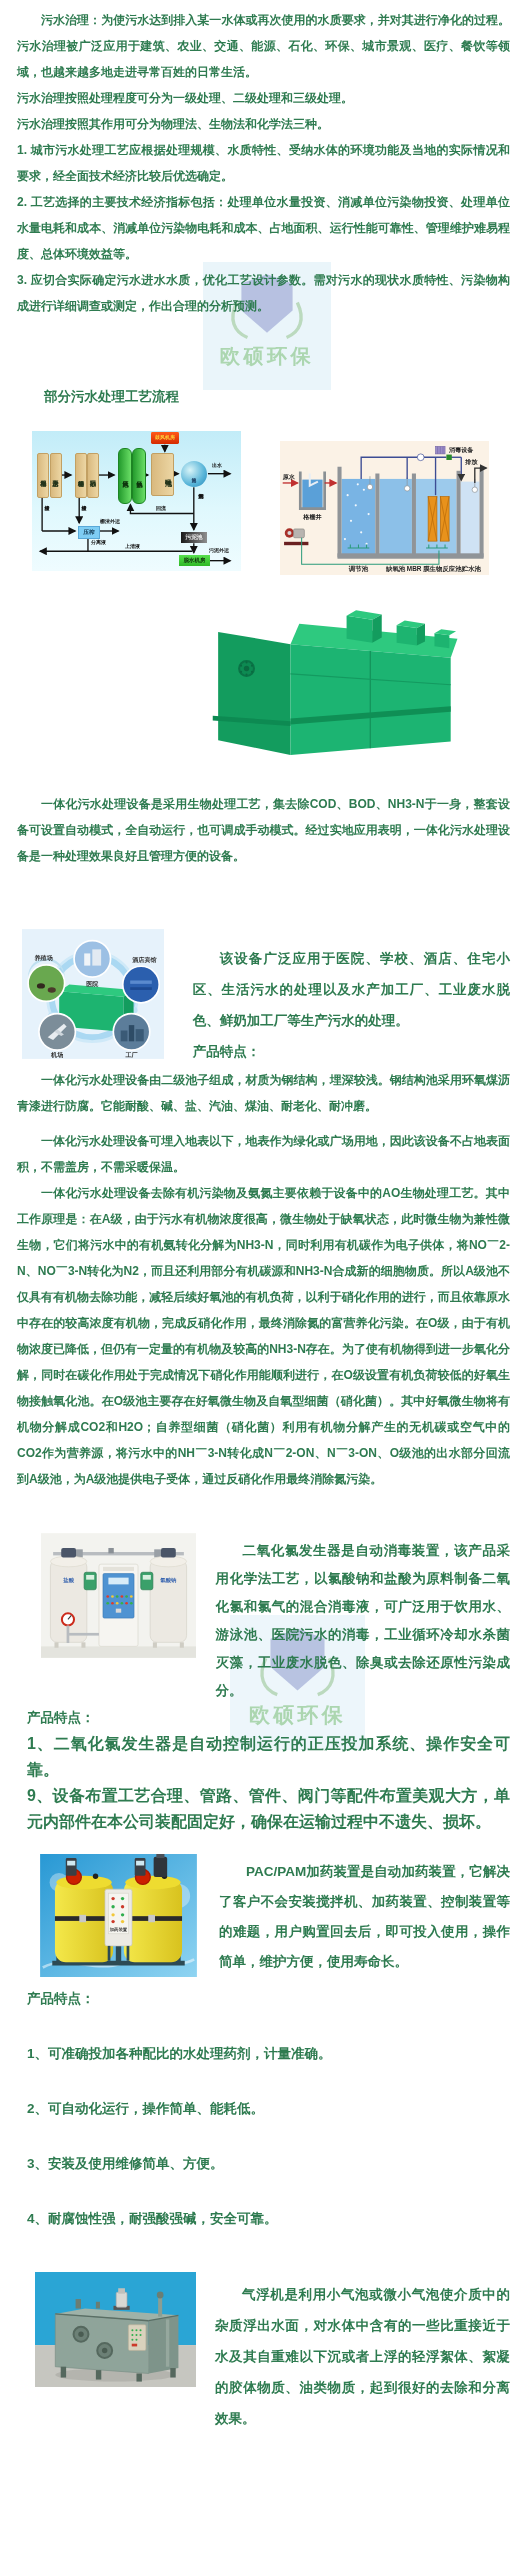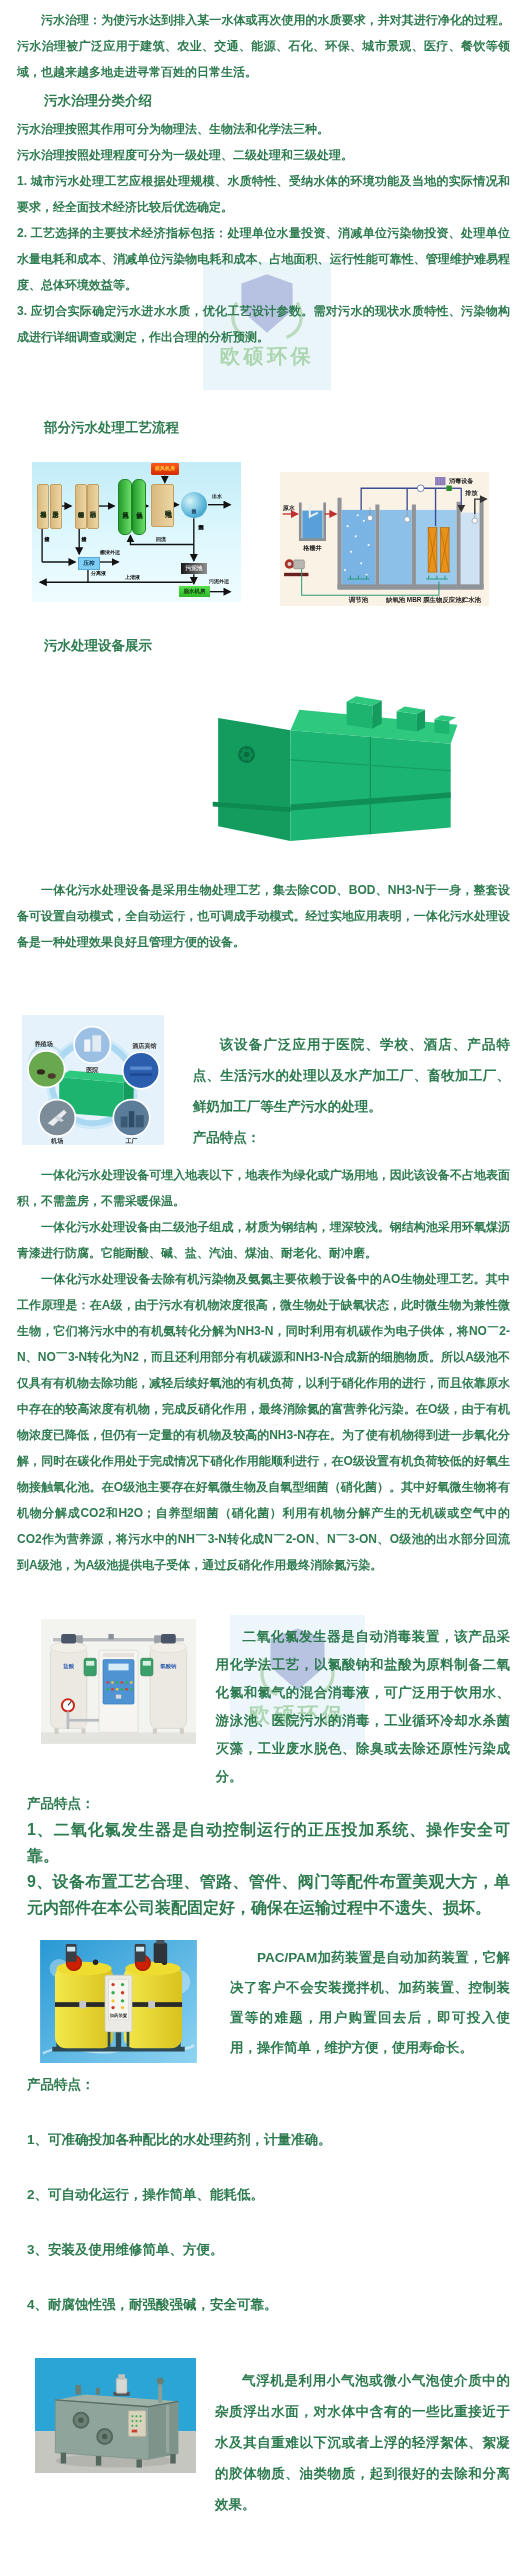--- a/index.html
+++ b/index.html
@@ -29,21 +29,21 @@
   .machine-fig{margin-left:128px;margin-top:11.5px;width:318px;height:169px;}
   .approw,.clo2row,.pacrow,.flotrow{display:flex;align-items:flex-start;}
   .app-fig{width:142px;height:130px;margin-left:4.7px;flex:0 0 auto;}
   .app-col{width:318px;margin-left:29px;padding-top:13.5px;}
   .colp{font-size:13.5px;line-height:31px;text-align:justify;text-indent:2em;}
   .colhd{font-size:13.5px;line-height:31px;}
   .clo2-fig{width:155px;height:125px;margin-left:24px;flex:0 0 auto;}
   .clo2-col{width:295px;margin-left:19.6px;padding-top:4px;}
   .lh42{line-height:28px;}
   .pac-fig{width:157px;height:123px;margin-left:23px;flex:0 0 auto;}
-  .pac-col{width:296px;margin-left:33px;padding-top:2.7px;}
+  .pac-col{width:296px;margin-left:22px;padding-top:2.7px;}
   .lh44{line-height:30px;}
   .flot-fig{width:161px;height:115px;margin-left:18px;flex:0 0 auto;}
   .flot-col{width:295px;margin-left:19px;padding-top:6.8px;}
   .feath{font-size:13.5px;line-height:26px;padding-left:10px;}
   .feat{font-size:16px;line-height:26px;padding-left:10px;text-align:justify;}
   .feat34{font-size:13.5px;line-height:23px;padding-left:10px;margin-top:32px;}
   .feath34{font-size:13.5px;line-height:23px;padding-left:10px;}
   .wm{position:absolute;z-index:0;opacity:0.9;}
 </style>
 </head>
@@ -61,23 +61,22 @@
   <svg class="wm" style="left:230px;top:1615px" width="135" height="135" viewBox="0 0 200 200">
     <rect x="0" y="0" width="200" height="200" fill="#cde6f5" opacity="0.40"></rect>
     <path d="M100,20 L140,35 L140,77 L100,112 L60,77 L60,35 Z" fill="#8a96cc" opacity="0.6"></path>
     <path d="M53,64 C41,90 49,110 70,118" stroke="#9cc89a" stroke-width="5" fill="none" opacity="0.7"></path>
     <path d="M147,64 C159,90 151,110 130,118" stroke="#9cc89a" stroke-width="5" fill="none" opacity="0.7"></path>
     <text x="100" y="158" text-anchor="middle" font-size="31" letter-spacing="5" fill="#9ccf9f" opacity="0.9">欧硕环保</text>
   </svg>
 
   <div class="content">
     <p class="body">污水治理：为使污水达到排入某一水体或再次使用的水质要求，并对其进行净化的过程。污水治理被广泛应用于建筑、农业、交通、能源、石化、环保、城市景观、医疗、餐饮等领域，也越来越多地走进寻常百姓的日常生活。</p>
-    <p class="hd">污水治理分类介绍</p>
+    <p class="body noind">污水治理按照处理程度可分为一级处理、二级处理和三级处理。</p>
     <p class="body noind">污水治理按照其作用可分为物理法、生物法和化学法三种。</p>
-    <p class="body noind">污水治理按照处理程度可分为一级处理、二级处理和三级处理。</p>
     <p class="body noind">1. 城市污水处理工艺应根据处理规模、水质特性、受纳水体的环境功能及当地的实际情况和要求，经全面技术经济比较后优选确定。</p>
     <p class="body noind">2. 工艺选择的主要技术经济指标包括：处理单位水量投资、消减单位污染物投资、处理单位水量电耗和成本、消减单位污染物电耗和成本、占地面积、运行性能可靠性、管理维护难易程度、总体环境效益等。</p>
     <p class="body noind">3. 应切合实际确定污水进水水质，优化工艺设计参数。需对污水的现状水质特性、污染物构成进行详细调查或测定，作出合理的分析预测。</p>
 
     <p class="hd mt98">部分污水处理工艺流程</p>
 
     <div class="flowrow mt28">
 
       <div class="fd-left">
         <svg class="fd-svg" width="209" height="140" viewBox="0 0 310 207">
@@ -213,21 +212,20 @@
           <text x="116" y="192" font-size="9.5" fill="#222" font-weight="bold" text-anchor="middle">调节池</text>
           <text x="171" y="192" font-size="9.5" fill="#222" font-weight="bold" text-anchor="middle">缺氧池</text>
           <text x="228" y="192" font-size="9.5" fill="#222" font-weight="bold" text-anchor="middle">MBR 膜生物反应池</text>
           <text x="283" y="192" font-size="9.5" fill="#222" font-weight="bold" text-anchor="middle">贮水池</text>
           <text x="250" y="16" font-size="9" fill="#222" font-weight="bold">消毒设备</text>
           <text x="274" y="34" font-size="9" fill="#222" font-weight="bold">排放</text>
         </svg>
       </div>
     </div>
 
-    <p class="hd mt36">污水处理设备展示</p>
 
     <div class="machine-fig">
       <svg width="318" height="169" viewBox="0 0 470 250">
         <polygon points="215,86 452,106 462,78 228,56" fill="#2ec97f"></polygon>
         <polygon points="108,68 215,86 215,250 108,228" fill="#139c5e"></polygon>
         <polygon points="215,86 452,106 452,230 215,250" fill="#1cb472"></polygon>
         <line x1="333" y1="96" x2="333" y2="240" stroke="#128a55" stroke-width="1.5"></line>
         <line x1="215" y1="130" x2="452" y2="146" stroke="#149a60" stroke-width="1.5"></line>
         <polygon points="215,196 452,178 452,186 215,205" fill="#0f8f55"></polygon>
         <polygon points="100,192 215,200 215,207 100,199" fill="#0d8a52"></polygon>
@@ -292,27 +290,27 @@
           <ellipse cx="44" cy="90" rx="6" ry="4" fill="#4a3a2a"></ellipse>
 
           <text x="32" y="46" font-size="9" fill="#333" font-weight="bold" text-anchor="middle">养殖场</text>
           <text x="104" y="84" font-size="9" fill="#333" font-weight="bold" text-anchor="middle">医院</text>
           <text x="181" y="48" font-size="9" fill="#333" font-weight="bold" text-anchor="middle">酒店宾馆</text>
           <text x="52" y="189" font-size="9" fill="#333" font-weight="bold" text-anchor="middle">机场</text>
           <text x="162" y="189" font-size="9" fill="#333" font-weight="bold" text-anchor="middle">工厂</text>
         </svg>
       </div>
       <div class="app-col">
-        <p class="colp">该设备广泛应用于医院、学校、酒店、产品特点、生活污水的处理以及水产加工厂、畜牧加工厂、鲜奶加工厂等生产污水的处理。</p>
+        <p class="colp">该设备广泛应用于医院、学校、酒店、住宅小区、生活污水的处理以及水产加工厂、工业废水脱色、鲜奶加工厂等生产污水的处理。</p>
         <p class="colhd">产品特点：</p>
       </div>
     </div>
 
+    <p class="body">一体化污水处理设备由二级池子组成，材质为钢结构，埋深较浅。钢结构池采用环氧煤沥青漆进行防腐。它能耐酸、碱、盐、汽油、煤油、耐老化、耐冲磨。</p>
     <p class="body mt13">一体化污水处理设备可埋入地表以下，地表作为绿化或广场用地，因此该设备不占地表面积，不需盖房，不需采暖保温。</p>
-    <p class="body">一体化污水处理设备由二级池子组成，材质为钢结构，埋深较浅。钢结构池采用环氧煤沥青漆进行防腐。它能耐酸、碱、盐、汽油、煤油、耐老化、耐冲磨。</p>
     <p class="body">一体化污水处理设备去除有机污染物及氨氮主要依赖于设备中的AO生物处理工艺。其中工作原理是：在A级，由于污水有机物浓度很高，微生物处于缺氧状态，此时微生物为兼性微生物，它们将污水中的有机氨转化分解为NH3-N，同时利用有机碳作为电子供体，将NO￣2-N、NO￣3-N转化为N2，而且还利用部分有机碳源和NH3-N合成新的细胞物质。所以A级池不仅具有有机物去除功能，减轻后续好氧池的有机负荷，以利于硝化作用的进行，而且依靠原水中存在的较高浓度有机物，完成反硝化作用，最终消除氮的富营养化污染。在O级，由于有机物浓度已降低，但仍有一定量的有机物及较高的NH3-N存在。为了使有机物得到进一步氧化分解，同时在碳化作用处于完成情况下硝化作用能顺利进行，在O级设置有机负荷较低的好氧生物接触氧化池。在O级池主要存在好氧微生物及自氧型细菌（硝化菌）。其中好氧微生物将有机物分解成CO2和H2O；自养型细菌（硝化菌）利用有机物分解产生的无机碳或空气中的CO2作为营养源，将污水中的NH￣3-N转化成N￣2-ON、N￣3-ON、O级池的出水部分回流到A级池，为A级池提供电子受体，通过反硝化作用最终消除氮污染。</p>
 
     <div class="clo2row mt61">
       <div class="clo2-fig">
         <svg width="155" height="125" viewBox="0 0 230 185">
           <rect width="230" height="185" fill="#f3f3ef"></rect>
           <rect x="0" y="168" width="230" height="17" fill="#e4e4de"></rect>
           <rect x="18" y="28" width="194" height="5" fill="#b8bcc0"></rect>
           <rect x="52" y="24" width="10" height="12" fill="#9aa0a6"></rect>
           <rect x="168" y="24" width="10" height="12" fill="#9aa0a6"></rect>

